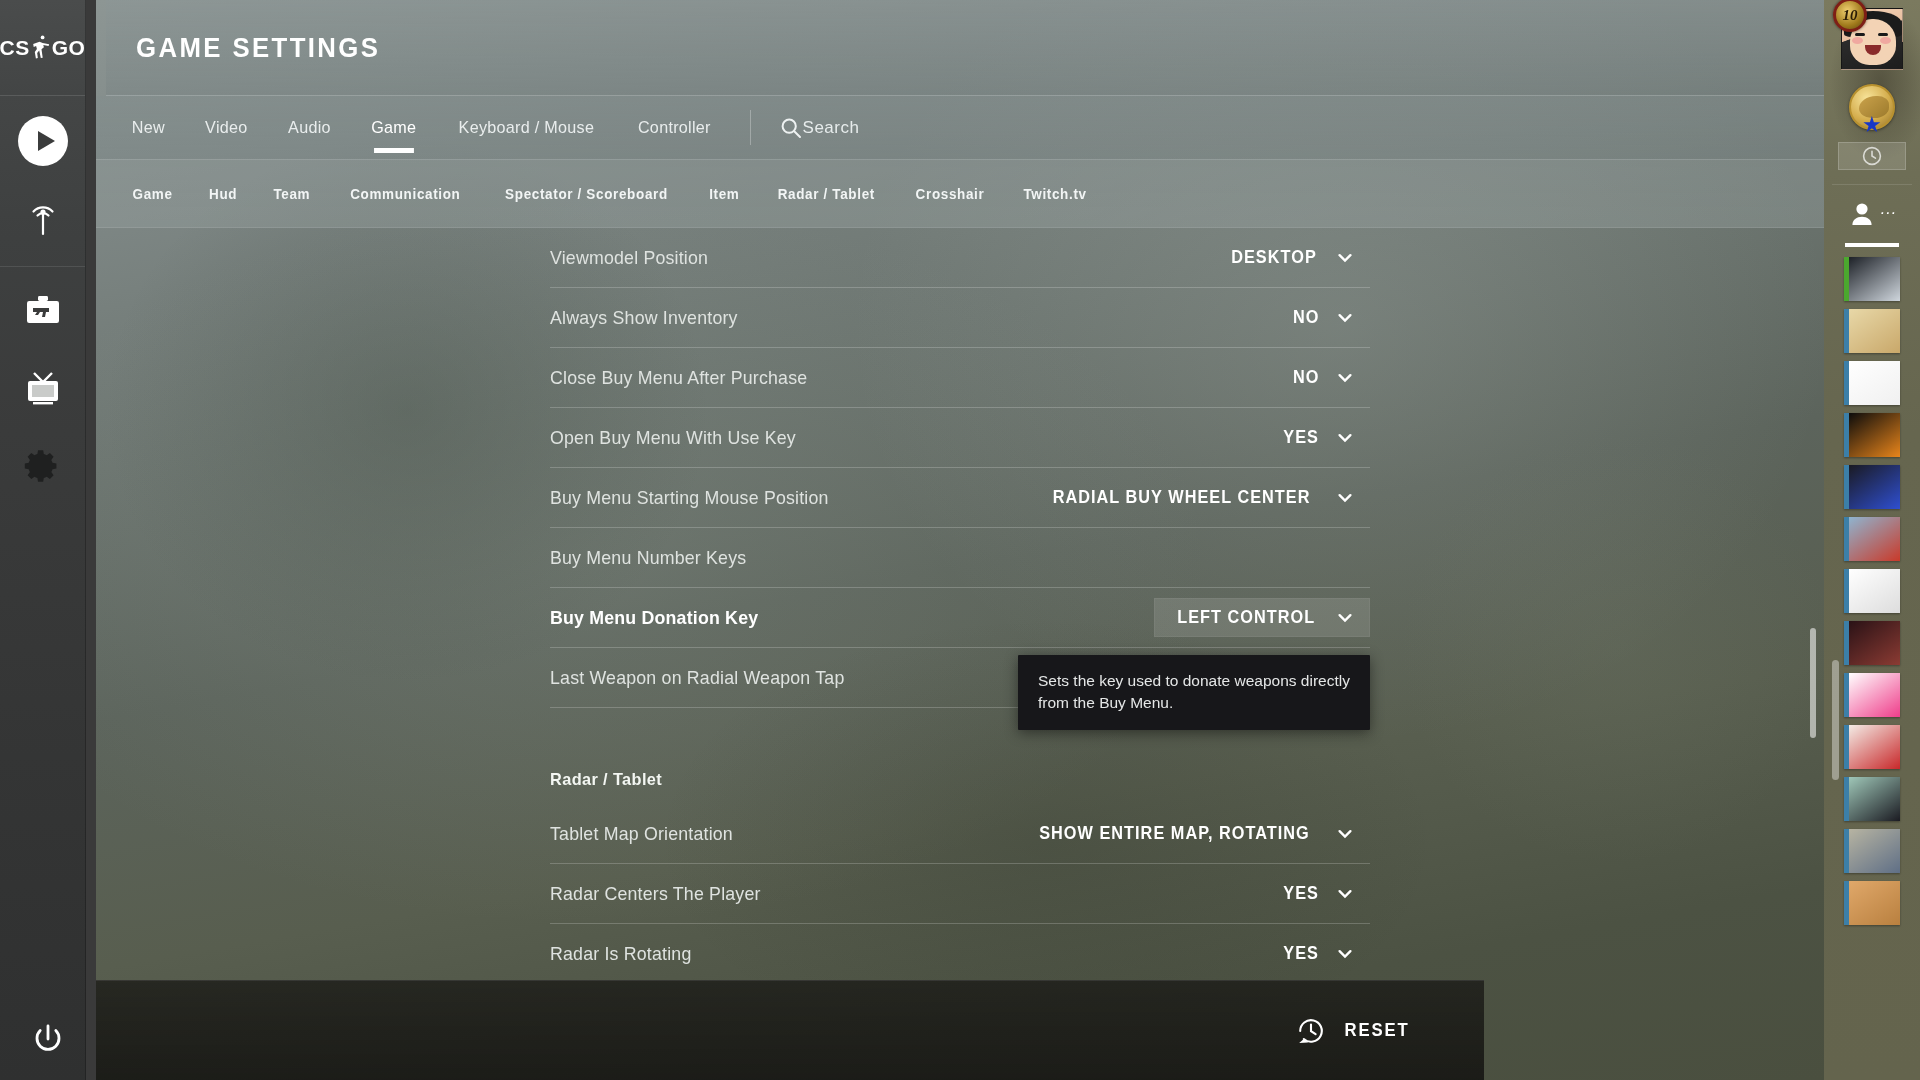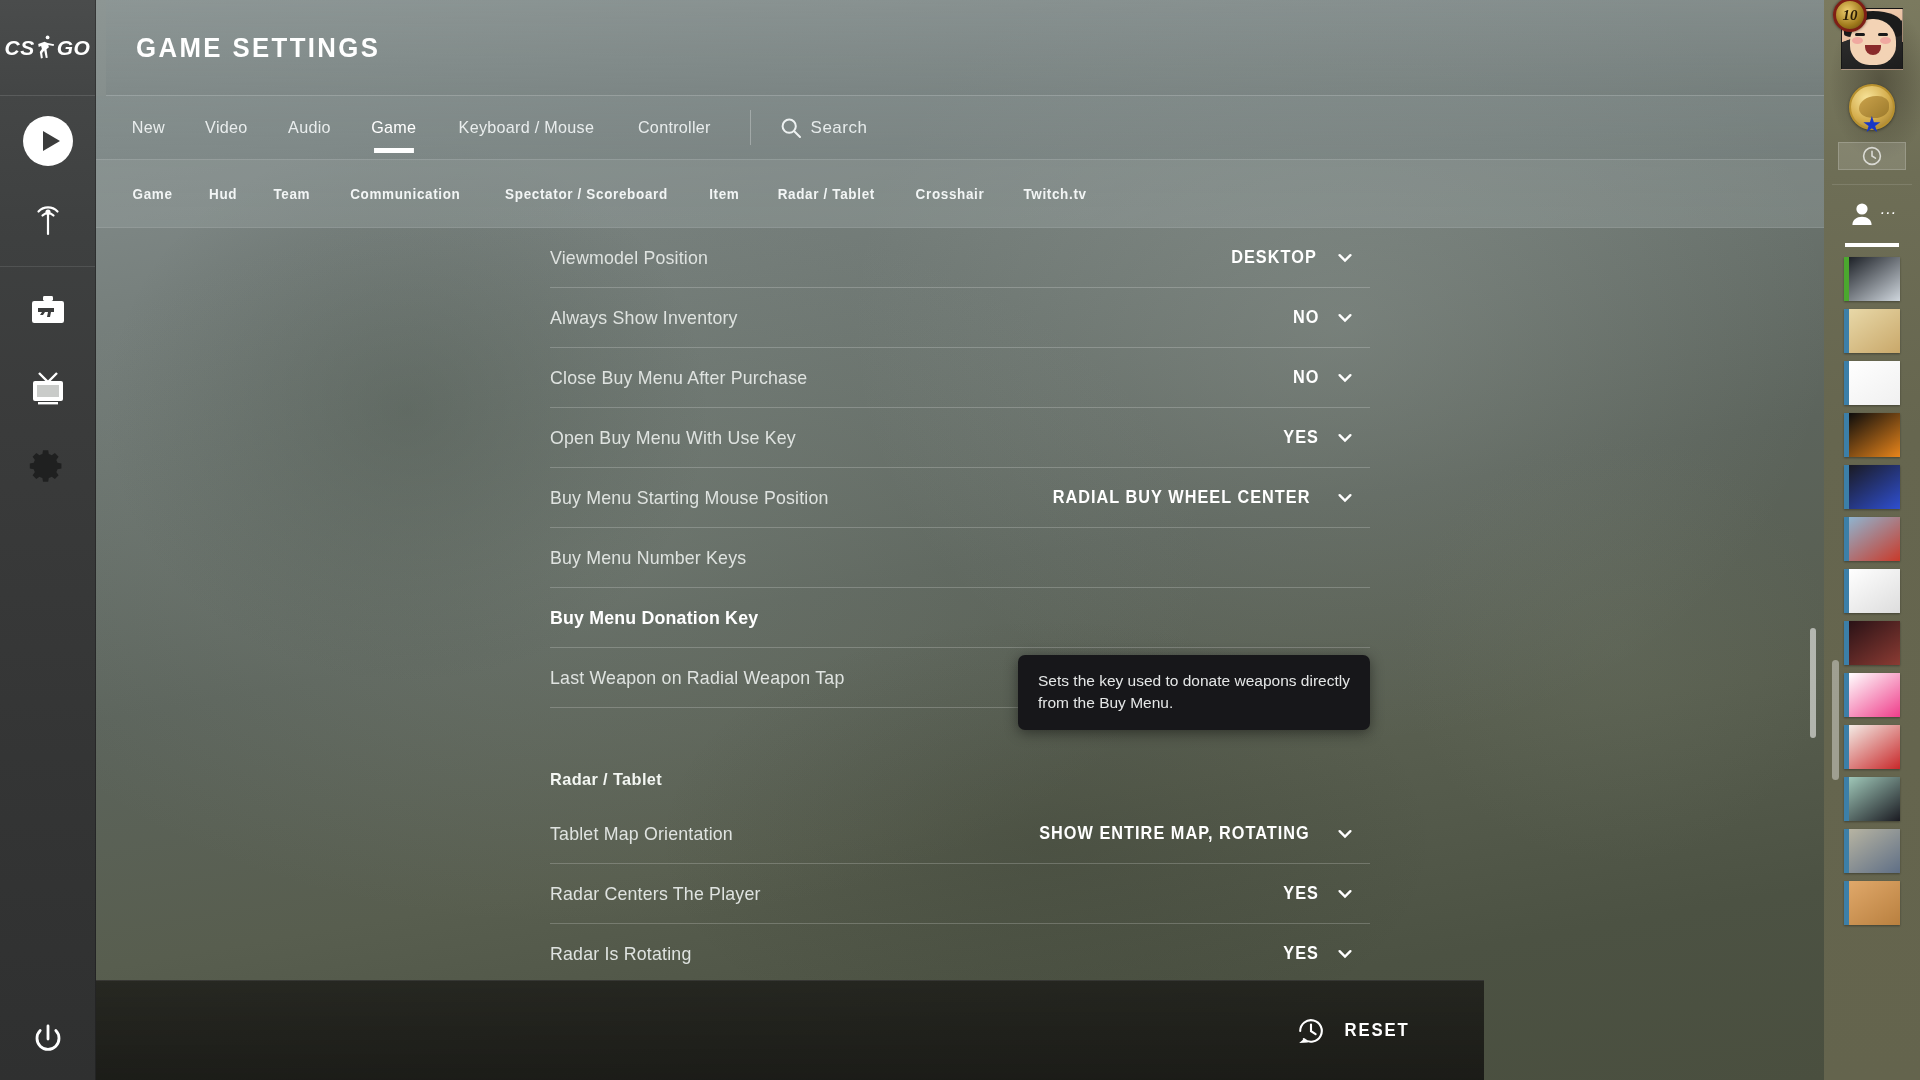--- a/index.html
+++ b/index.html
@@ -12,25 +12,24 @@
   }
 
   #app {
     position: relative;
     width: 1920px; height: 1080px;
   }
 
   
   #sidebar {
     position: absolute; left: 0; top: 0;
-    width: 96px; height: 1080px;
+    width: 86px; height: 1080px;
     background: linear-gradient(180deg,#484a4a 0%, #3e4040 22%, #3a3b3b 40%, #343535 70%, #2f3030 100%);
     border-right: 1px solid rgba(0,0,0,0.25);
     z-index: 40;
-    font-style: italic;
   }
   #sidebar-logo {
     height: 96px;
     display: flex; align-items: center; justify-content: center;
     border-bottom: 1px solid rgba(255,255,255,0.09);
     background: linear-gradient(180deg,#4a4c4c,#434545);
   }
   .cs-logo {
     color: #fff; font-size: 21px; font-weight: bold;
     letter-spacing: 0.5px;
@@ -116,21 +115,21 @@
   .tab.active { color: #ffffff; }
   .tab.active::after {
     content:""; position:absolute; left: 50%; transform: translateX(-50%);
     bottom: 6px; width: 42px; height: 5px; background: #ffffff;
   }
   #tab-sep {
     width: 1px; background: rgba(255,255,255,0.28);
     margin: 14px 18px 14px 18px;
   }
   #search-area {
-    display: flex; align-items: center; gap: 8px;
+    display: flex; align-items: center; gap: 0;
     padding: 0 10px; cursor: text;
   }
   #search-area .search-label {
     color: #e7ecec; font-size: 17px; letter-spacing: 0.5px;
     font-family: "Liberation Sans Narrow","Liberation Sans", sans-serif;
   }
 
   
   #subtabbar {
     position: absolute; left: 96px; top: 160px; width: 1728px; height: 68px;
@@ -219,21 +218,21 @@
   
   #tooltip {
     position: absolute;
     left: 1018px; top: 655px;
     width: 352px;
     background: #17171a;
     color: #e5e7e7;
     padding: 15px 20px 16px 20px;
     font-size: 15.5px;
     line-height: 1.42;
-    border-radius: 7px;
+    border-radius: 1px;
     box-shadow: 0 3px 14px rgba(0,0,0,0.45);
     z-index: 30;
     font-family: "Liberation Sans", sans-serif;
   }
 
   
   #content-scroll {
     position: absolute; right: 8px; top: 400px;
     width: 6px; height: 110px;
     background: rgba(255,255,255,0.55);
@@ -523,20 +522,26 @@
             </svg>
         </span>
       </div>
 
       <div class="srow">
         <span class="label">Buy Menu Number Keys</span>
       </div>
 
       <div class="srow highlight">
         <span class="label">Buy Menu Donation Key</span>
+        <span class="value-box selected">
+          <span class="val">LEFT CONTROL</span>
+          <svg class="chev" width="18" height="18" viewBox="0 0 18 18" fill="none" stroke="#ffffff" stroke-width="2.4" stroke-linecap="round">
+              <path d="M3.6 6.2 L9 11.6 L14.4 6.2"></path>
+            </svg>
+        </span>
       </div>
 
       <div class="srow">
         <span class="label">Last Weapon on Radial Weapon Tap</span>
         <span class="value-box dim">
           <span class="val">YES</span>
           <svg class="chev" width="18" height="18" viewBox="0 0 18 18" fill="none" stroke="rgba(255,255,255,0.42)" stroke-width="2.4" stroke-linecap="round">
               <path d="M3.6 6.2 L9 11.6 L14.4 6.2"></path>
             </svg>
         </span>

